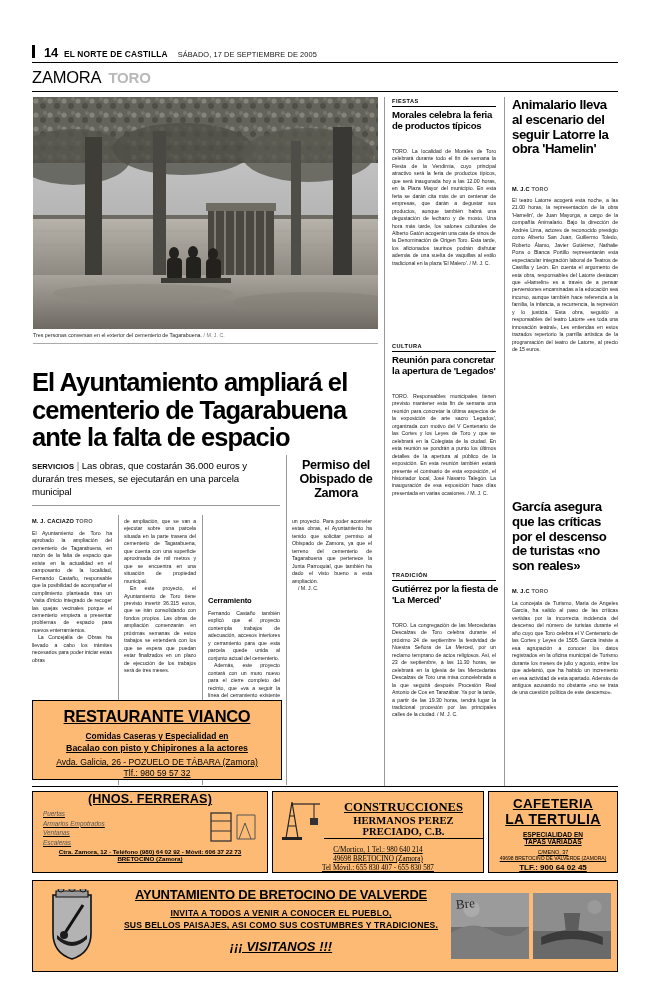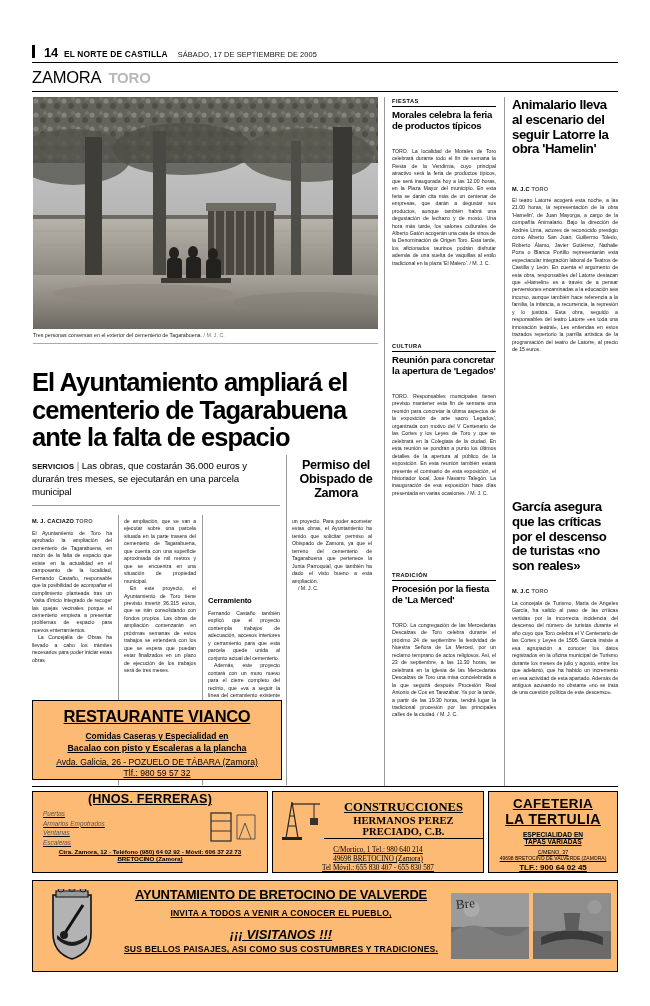--- a/index.html
+++ b/index.html
@@ -199,21 +199,21 @@
     <p class="first">TORO. La localidad de Morales de Toro celebrará durante todo el fin de semana la Fiesta de la Vendimia, cuyo principal atractivo será la feria de productos típicos, que será inaugurada hoy a las 12.00 horas, en la Plaza Mayor del municipio. En esta feria se darán cita más de un centenar de empresas, que darán a degustar sus productos, aunque también habrá una degustación de lechazo y de mosto. Una hora más tarde, los salones culturales de Alberto Gatón acogerán una cata de vinos de la Denominación de Origen Toro. Esta tarde, los aficionados taurinos podrán disfrutar además de una suelta de vaquillas al estilo tradicional en la plaza 'El Malero'. / M. J. C.</p>
   </div>
 
   <div class="kicker-lbl" style="left:392px;top:343px;width:104px;">CULTURA</div>
   <div class="newshead" style="left:392px;top:355px;width:106px;font-size:9.6px;line-height:1.1;">Reunión para concretar la apertura de 'Legados'</div>
   <div class="bodycol" style="left:392px;top:393px;width:104px;height:170px;">
     <p class="first">TORO. Responsables municipales tienen previsto mantener esta fin de semana una reunión para concretar la última aspectos de la exposición de arte sacro 'Legados', organizada con motivo del V Centenario de las Cortes y los Leyes de Toro y que se celebrará en la Colegiata de la ciudad. En esta reunión se pondrán a punto los últimos detalles de la apertura al público de la exposición. En esta reunión también estará presente el comisario de esta exposición, el historiador local, José Navarro Talegón. La inauguración de esa exposición hace días presentada en varias ocasiones. / M. J. C.</p>
   </div>
 
   <div class="kicker-lbl" style="left:392px;top:572px;width:104px;">TRADICIÓN</div>
-  <div class="newshead" style="left:392px;top:584px;width:106px;font-size:9.6px;line-height:1.1;">Procesión por la fiesta de 'La Merced'</div>
+  <div class="newshead" style="left:392px;top:584px;width:106px;font-size:9.6px;line-height:1.1;">Gutiérrez por la fiesta de 'La Merced'</div>
   <div class="bodycol" style="left:392px;top:622px;width:104px;height:165px;">
     <p class="first">TORO. La congregación de las Mercedarias Descalzas de Toro celebra durante el próximo 24 de septiembre la festividad de Nuestra Señora de La Merced, por un reclamo temprano de actos religiosos. Así, el 23 de septiembre, a las 11.30 horas, se celebrará en la iglesia de las Mercedarias Descalzas de Toro una misa concelebrada a la que seguirá después Procesión Real Antonio de Cos en Tarazábar. Ya por la tarde, a partir de las 19.30 horas, tendrá lugar la tradicional procesión por las principales calles de la ciudad. / M. J. C.</p>
   </div>
 
   <div class="newshead" style="left:512px;top:98px;width:106px;font-size:13.2px;line-height:1.12;letter-spacing:-0.4px;">Animalario lleva al escenario del seguir Latorre la obra 'Hamelin'</div>
   <div class="byline" style="left:512px;top:186px;">
     <span>M. J.C</span>
     <span class="place">TORO</span>
   </div>
   <div class="bodycol" style="left:512px;top:197px;width:106px;height:290px;">
@@ -225,21 +225,21 @@
     <span>M. J.C</span>
     <span class="place">TORO</span>
   </div>
   <div class="bodycol" style="left:512px;top:600px;width:106px;height:188px;">
     <p class="first">La concejala de Turismo, María de Angeles García, ha salido al paso de las críticas vertidas por la incorrecta incidencia del descenso del número de turistas durante el año cuyo que Toro celebra el V Centenario de las Cortes y Leyes de 1505. García insiste a esa agrupación a conocer los datos registrados en la oficina municipal de Turismo durante los meses de julio y agosto, entre los que adelantó, que ha habido un incremento en esa actividad de esta apartado. Además de antiguos acusando no obstante «no se trata de una cuestión política de este descenso».</p>
   </div>
 
   <div class="ad" style="left:32px;top:700px;width:250px;height:80px;">
     <div class="ad-title" style="font-size:16.5px;margin-top:6px;letter-spacing:-0.3px;">RESTAURANTE VIANCO</div>
     <div class="center" style="font-size:8.4px;font-weight:bold;margin-top:5px;">Comidas Caseras y Especialidad en</div>
-    <div class="center" style="font-size:8.8px;font-weight:bold;margin-top:2px;">Bacalao con pisto y Escaleras a la plancha</div>
+    <div class="center" style="font-size:8.8px;font-weight:bold;margin-top:2px;">Bacalao con pisto y Chipirones a la actores</div>
     <div class="center" style="font-size:8.6px;margin-top:4px;">Avda. Galicia, 26 - POZUELO DE TÁBARA (Zamora)</div>
     <div class="center" style="font-size:8.6px;margin-top:1px;">Tlf.: 980 59 57 32</div>
   </div>
 
   <div class="thickline" style="left:32px;top:786px;width:586px;height:1.4px;"></div>
 
   <div class="ad" style="left:32px;top:791px;width:236px;height:82px;">
     <div class="ad-title" style="font-size:12.6px;margin-top:0px;letter-spacing:0.2px;">(HNOS. FERRERAS)</div>
     <div style="display:flex;justify-content:space-between;align-items:flex-start;padding:3px 8px 0 10px;">
       <div style="font-size:6.4px;line-height:1.5;font-style:italic;color:#555;">
@@ -301,22 +301,22 @@
           <circle cx="29" cy="-1" r="3.4" fill="#8e8e8e" stroke="#111" stroke-width="1"></circle>
           <circle cx="40" cy="0" r="3" fill="#8e8e8e" stroke="#111" stroke-width="1"></circle>
           <path d="M14 46 Q29 60 44 46 L44 50 Q29 64 14 50 Z" fill="#1c1c1c"></path>
           <line x1="22" y1="44" x2="40" y2="16" stroke="#111" stroke-width="3"></line>
           <circle cx="21" cy="46" r="4" fill="#1c1c1c"></circle>
         </svg>
       </div>
       <div style="flex:1;padding-top:6px;">
         <div class="ad-title" style="font-size:13px;letter-spacing:-0.2px;">AYUNTAMIENTO DE BRETOCINO DE VALVERDE</div>
         <div class="center" style="font-size:8.6px;font-weight:bold;margin-top:6px;letter-spacing:0.2px;">INVITA A TODOS A VENIR A CONOCER EL PUEBLO,</div>
+        <div class="center" style="font-size:8.6px;font-weight:bold;margin-top:2px;letter-spacing:0.2px;">SUS BELLOS PAISAJES, ASI COMO SUS COSTUMBRES Y TRADICIONES.</div>
         <div class="center" style="font-size:13px;font-weight:bold;font-style:italic;margin-top:9px;">¡¡¡ VISITANOS !!!</div>
-        <div class="center" style="font-size:8.6px;font-weight:bold;margin-top:2px;letter-spacing:0.2px;">SUS BELLOS PAISAJES, ASI COMO SUS COSTUMBRES Y TRADICIONES.</div>
       </div>
       <div style="width:160px;display:flex;gap:4px;align-items:center;padding-right:6px;">
         <div style="flex:1;height:66px;background:#8f8f8f;position:relative;overflow:hidden;">
           <svg width="100%" height="66" viewBox="0 0 76 66" preserveAspectRatio="none">
             <rect width="76" height="66" fill="#9b9b9b"></rect>
             <rect y="34" width="76" height="32" fill="#6f6f6f"></rect>
             <path d="M0 40 Q20 26 40 38 T76 34 L76 66 L0 66 Z" fill="#7d7d7d"></path>
             <circle cx="20" cy="16" r="8" fill="#b5b5b5" opacity=".6"></circle>
             <text x="5" y="16" font-family="Liberation Serif, serif" font-size="13" fill="#2b2b2b" transform="rotate(-6 5 16)">Bre</text>
           </svg>

